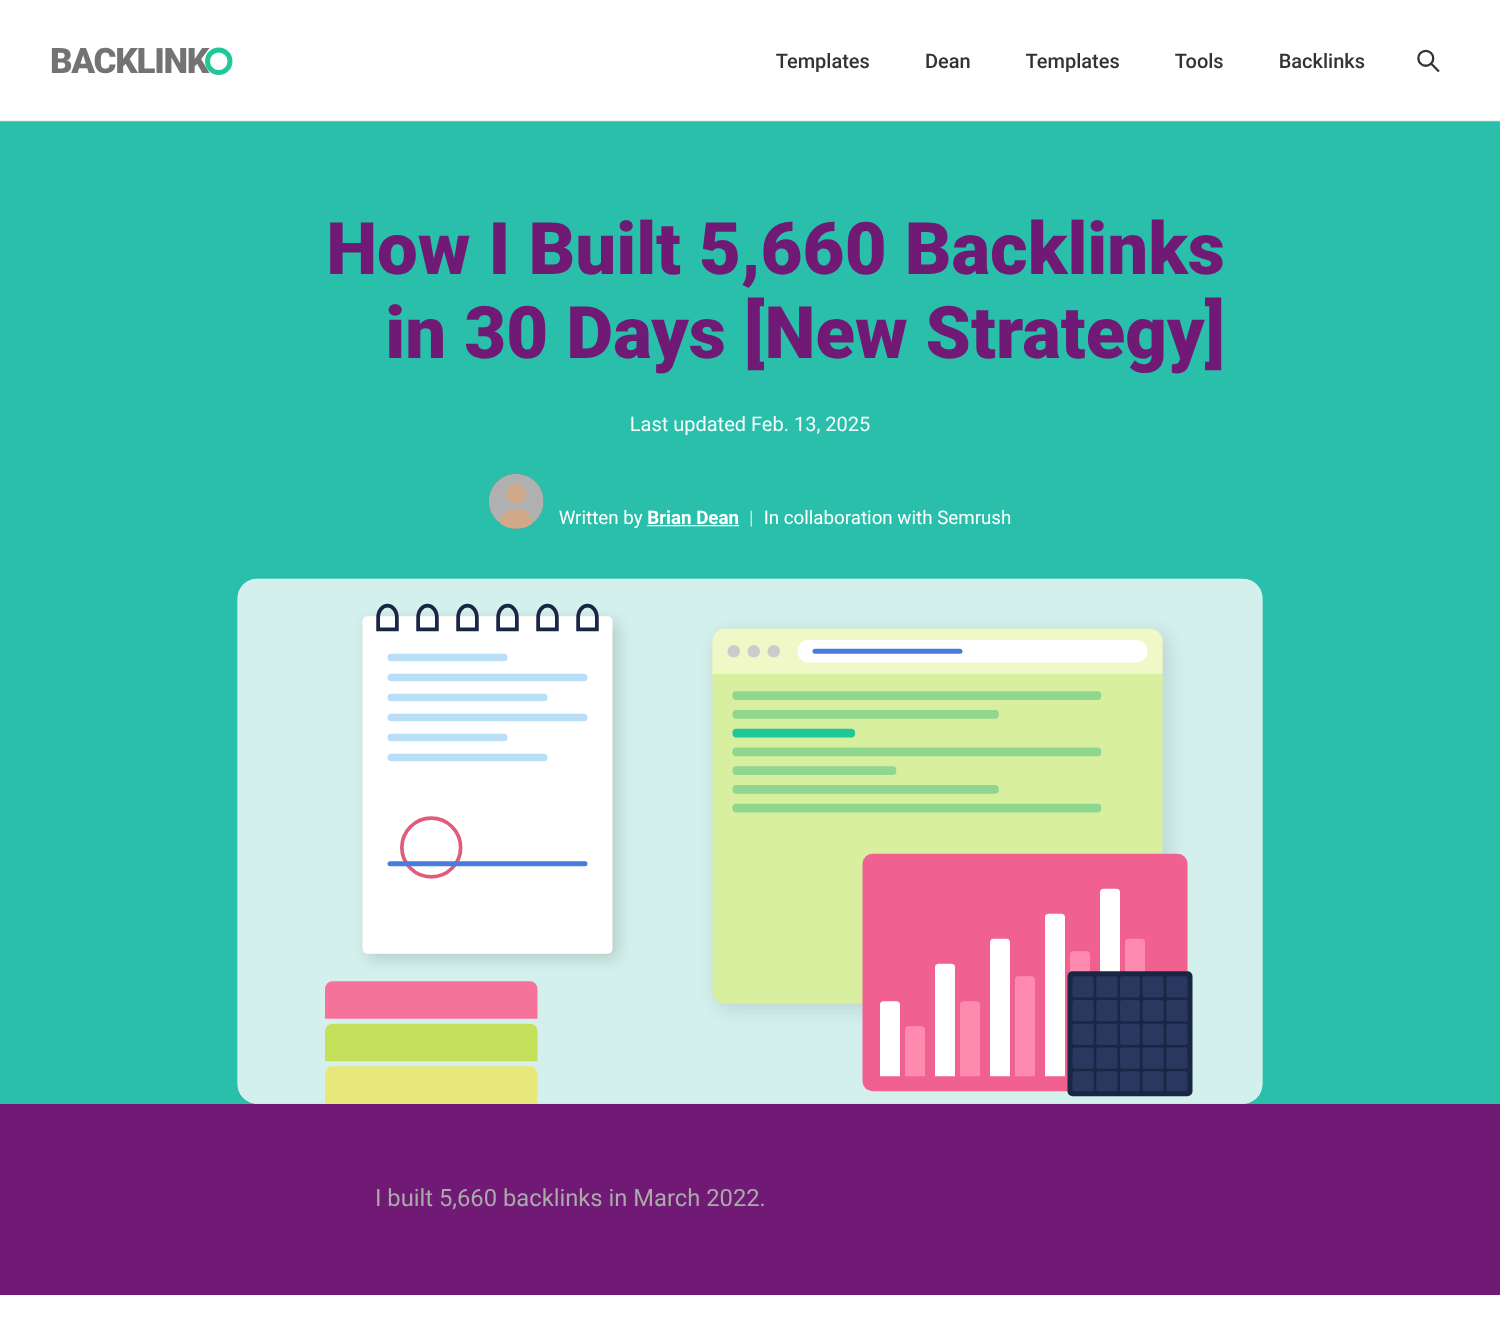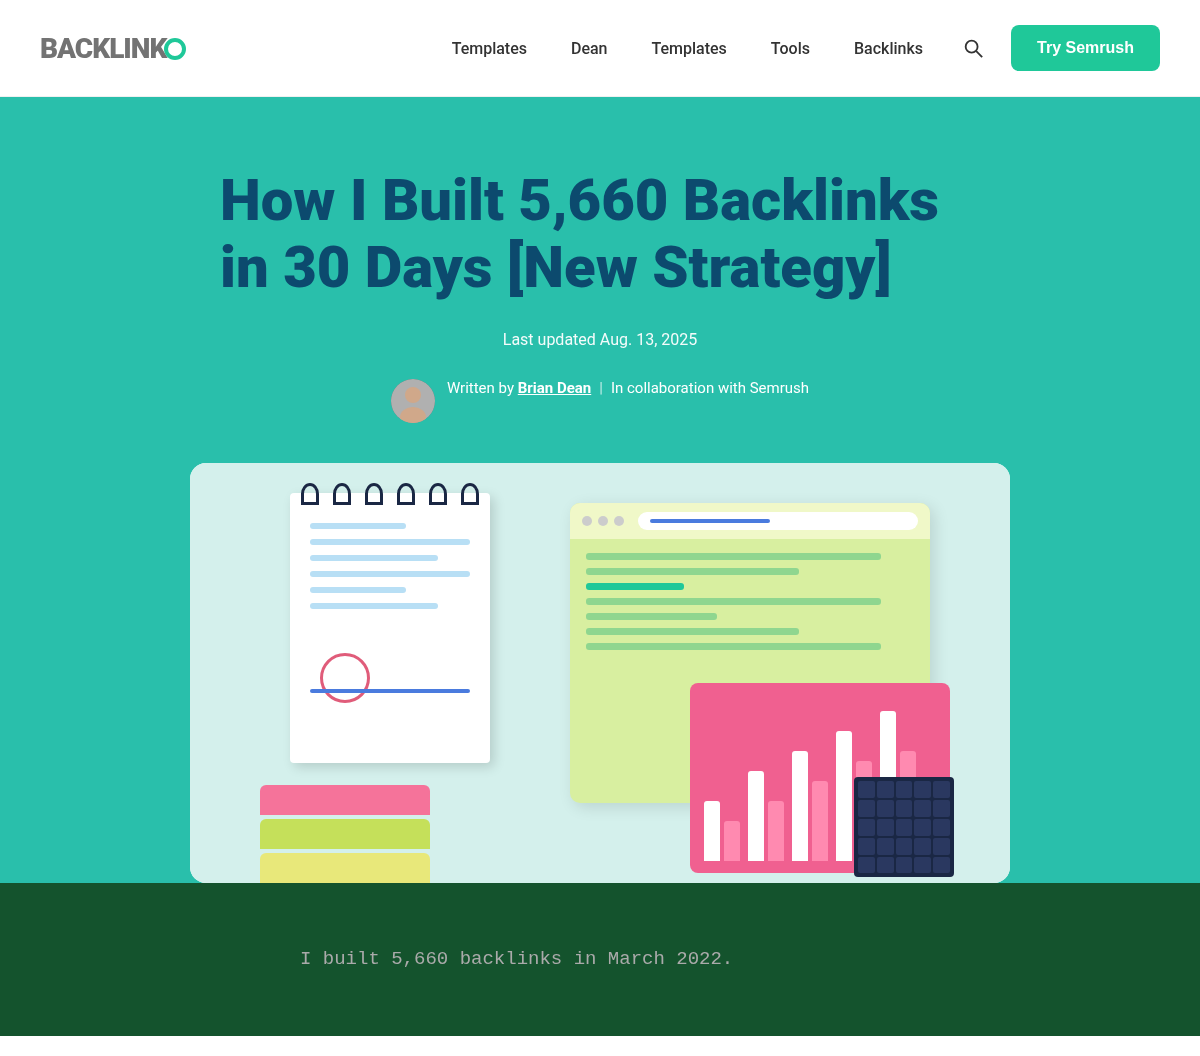--- a/index.html
+++ b/index.html
@@ -99,39 +99,39 @@
     .hero {
       background: #29bfab;
       padding: 70px 40px 0 40px;
       display: flex;
       flex-direction: column;
       align-items: center;
       min-height: 580px;
     }
 
     .hero-title {
-      color: #0c4a6e;
+      color: #701a75;
       font-size: 58px;
       font-weight: 900;
-      text-align: left;
+      text-align: right;
       line-height: 1.15;
       max-width: 760px;
       margin-bottom: 30px;
     }
 
     .hero-date {
       color: #fff;
       font-size: 16px;
       margin-bottom: 30px;
       opacity: 0.95;
     }
 
     .hero-author {
       display: flex;
-      align-items: flex-start;
+      align-items: flex-end;
       gap: 12px;
       margin-bottom: 40px;
     }
 
     .author-avatar {
       width: 44px;
       height: 44px;
       border-radius: 50%;
       background: #888;
       overflow: hidden;
@@ -383,22 +383,21 @@
     }
 
     .grid-cell {
       background: #2a3860;
       border-radius: 2px;
     }
 
     
     .content-section {
       padding: 60px 300px;
-      background: #14532d;
-      font-family: Liberation Mono, monospace;
+      background: #701a75;
     }
 
     .content-section p {
       font-size: 19px;
       color: #aaa;
       line-height: 1.7;
     }
   </style>
 </head>
 <body>
@@ -426,26 +425,25 @@
     </li>
   </ul>
 
   <div class="nav-search">
     <svg viewBox="0 0 24 24">
       <circle cx="10.5" cy="10.5" r="6.5"></circle>
       <line x1="15.5" y1="15.5" x2="22" y2="22"></line>
     </svg>
   </div>
 
-  <button class="try-btn">Try Semrush</button>
 </nav>
 
 <section class="hero">
   <h1 class="hero-title">How I Built 5,660 Backlinks in 30 Days [New Strategy]</h1>
-  <p class="hero-date">Last updated Aug. 13, 2025</p>
+  <p class="hero-date">Last updated Feb. 13, 2025</p>
 
   <div class="hero-author">
     <div class="author-avatar">
 
       <svg viewBox="0 0 44 44">
         <circle cx="22" cy="22" r="22" fill="#b0b0b0"></circle>
         <circle cx="22" cy="16" r="8" fill="#d0a88a"></circle>
         <ellipse cx="22" cy="38" rx="13" ry="10" fill="#d0a88a"></ellipse>
       </svg>
     </div>

